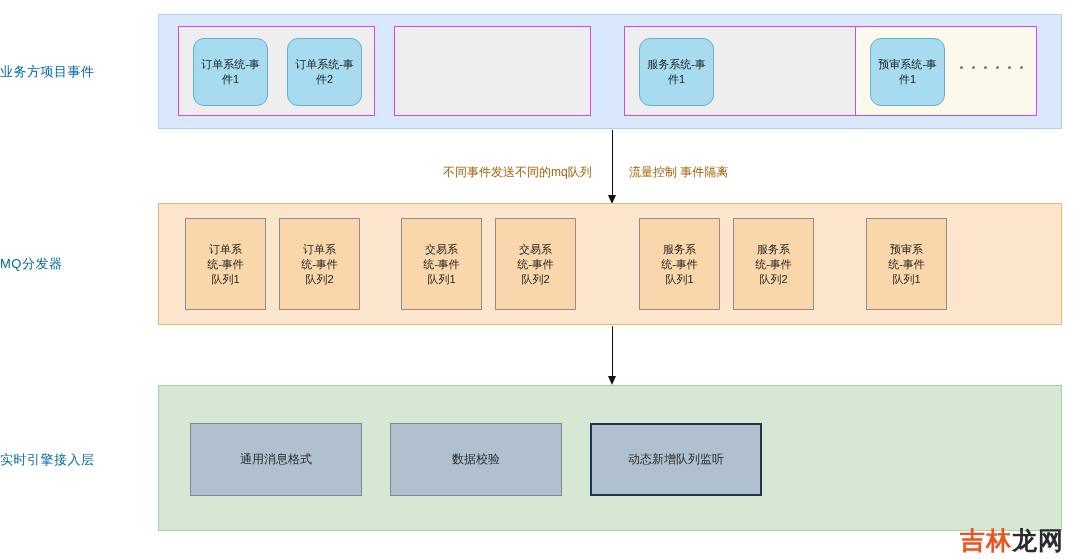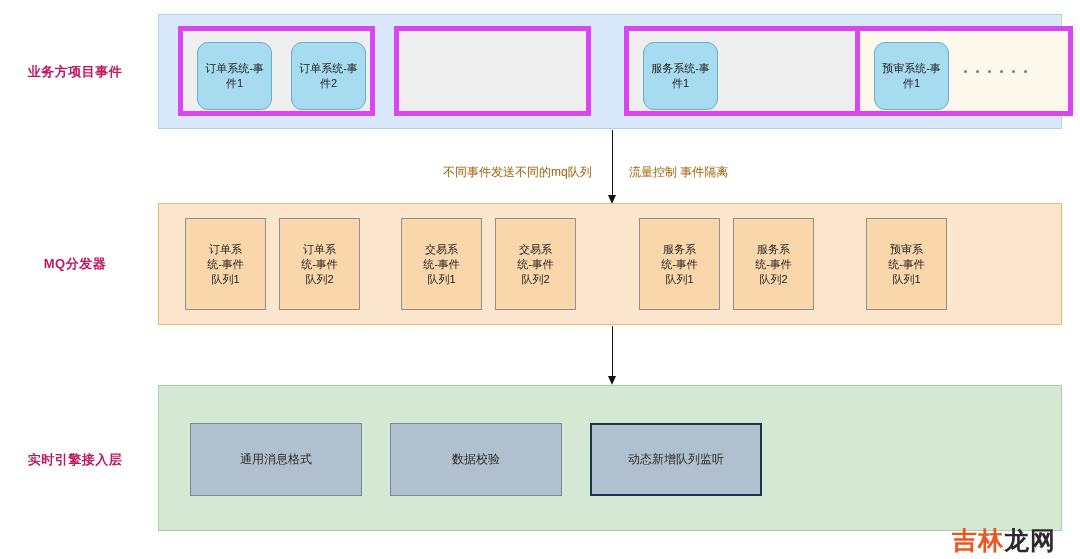--- a/index.html
+++ b/index.html
@@ -14,26 +14,25 @@
     overflow: hidden;
     font-family: "Liberation Sans", "DejaVu Sans", sans-serif;
     color: #333333;
   }
 
   
   .row-label {
     position: absolute;
     left: 0;
     width: 150px;
-    text-align: center;
+    text-align: left;
     font-size: 13px;
-    color: #be185d;
+    color: #0369a1;
     letter-spacing: .5px;
     white-space: nowrap;
-    font-weight: bold;
   }
   #label-business { top: 63px; }
   #label-mq       { top: 255px; }
   #label-engine   { top: 451px; }
 
   
   .band {
     position: absolute;
     left: 158px;
     width: 904px;
@@ -58,29 +57,29 @@
     border: 1px solid #a9cfa7;
   }
 
   
   .evt-group {
     position: absolute;
     top: 26px;
     height: 90px;
     box-sizing: border-box;
     background: #eeeeee;
-    border: 5px solid #d946ef;
+    border: 1px solid #d946ef;
   }
   .evt-group.accent {
     background: #fdf8ec;
   }
   #evt-group-0 { left: 178px; width: 197px; }
   #evt-group-1 { left: 394px; width: 197px; }
   #evt-group-2 { left: 624px; width: 236px; }
-  #evt-group-3 { left: 855px; width: 218px; }
+  #evt-group-3 { left: 855px; width: 182px; }
 
   .evt-card {
     position: absolute;
     top: 11px;
     width: 75px;
     height: 68px;
     box-sizing: border-box;
     background: #a7dbf0;
     border: 1px solid #6aaec9;
     border-radius: 11px;
@@ -178,21 +177,21 @@
     font-size: 12px;
     color: #a16207;
     white-space: nowrap;
   }
   #annotation-left  { left: 443px; top: 164px; }
   #annotation-right { left: 629px; top: 164px; }
 
   
   #watermark {
     position: absolute;
-    right: 24px;
+    right: 16px;
     bottom: 6px;
     font-size: 25px;
     font-weight: bold;
     letter-spacing: 1px;
     line-height: 1;
   }
   #watermark .wm-a { color: #f0541e; }
   #watermark .wm-b { color: #2b2b2b; }
 </style>
 </head>

